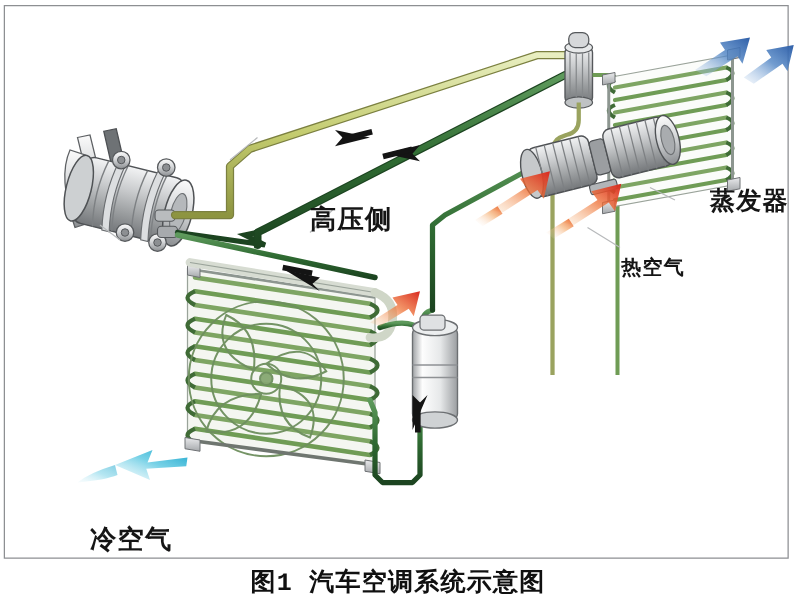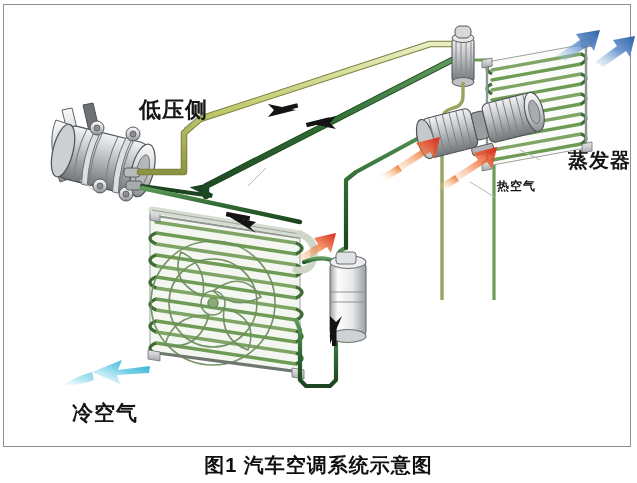--- a/index.html
+++ b/index.html
@@ -27,29 +27,29 @@
     font-weight:700;
     color:#151515;
     white-space:nowrap;
     letter-spacing:1px;
     line-height:1;
   }
   #label-low-pressure{left:139px;top:99px;font-size:22px;}
   #label-compressor  {left:14px; top:196px;font-size:21px;}
   #label-high-pressure{left:248px;top:165px;font-size:21px;}
   #label-evaporator  {left:548px;top:150px;font-size:20px;margin-left:20px;}
-  #label-hot-air     {left:497px;top:180px;font-size:12px;}
-  #label-cold-air    {left:72px; top:403px;font-size:21px;}
+  #label-hot-air     {left:497px;top:206px;font-size:16px;}
+  #label-cold-air    {left:72px; top:421px;font-size:21px;}
   #label-condenser   {left:185px;top:405px;font-size:21px;}
 
   
   #caption{
     position:absolute;left:0;top:452px;width:637px;
     text-align:center;
-    font-family:Liberation Sans, sans-serif;
+    font-family:Liberation Mono, monospace;
     font-weight:700;font-size:20px;color:#101010;
     letter-spacing:1px;
   }
 </style>
 </head>
 <body>
 
 <div id="page">
 
   <div id="figure-frame"></div>
@@ -359,23 +359,23 @@
       <g stroke="#b7b9bb" stroke-width="1" fill="none">
         <path d="M184,128 L206,110"></path>
         <path d="M248,186 L266,168"></path>
         <path d="M96,192 L80,180"></path>
         <path d="M540,160 L520,150"></path>
         <path d="M496,198 L470,182"></path>
       </g>
 
     </svg>
 
-    <div class="lbl" id="label-low-pressure">低压侧</div>
-
-
+
+
+    <div class="lbl" id="label-high-pressure">高压侧</div>
 
     <div class="lbl" id="label-evaporator">蒸发器</div>
 
     <div class="lbl" id="label-hot-air">热空气</div>
 
     <div class="lbl" id="label-cold-air">冷空气</div>
 
 
   </div>
 

